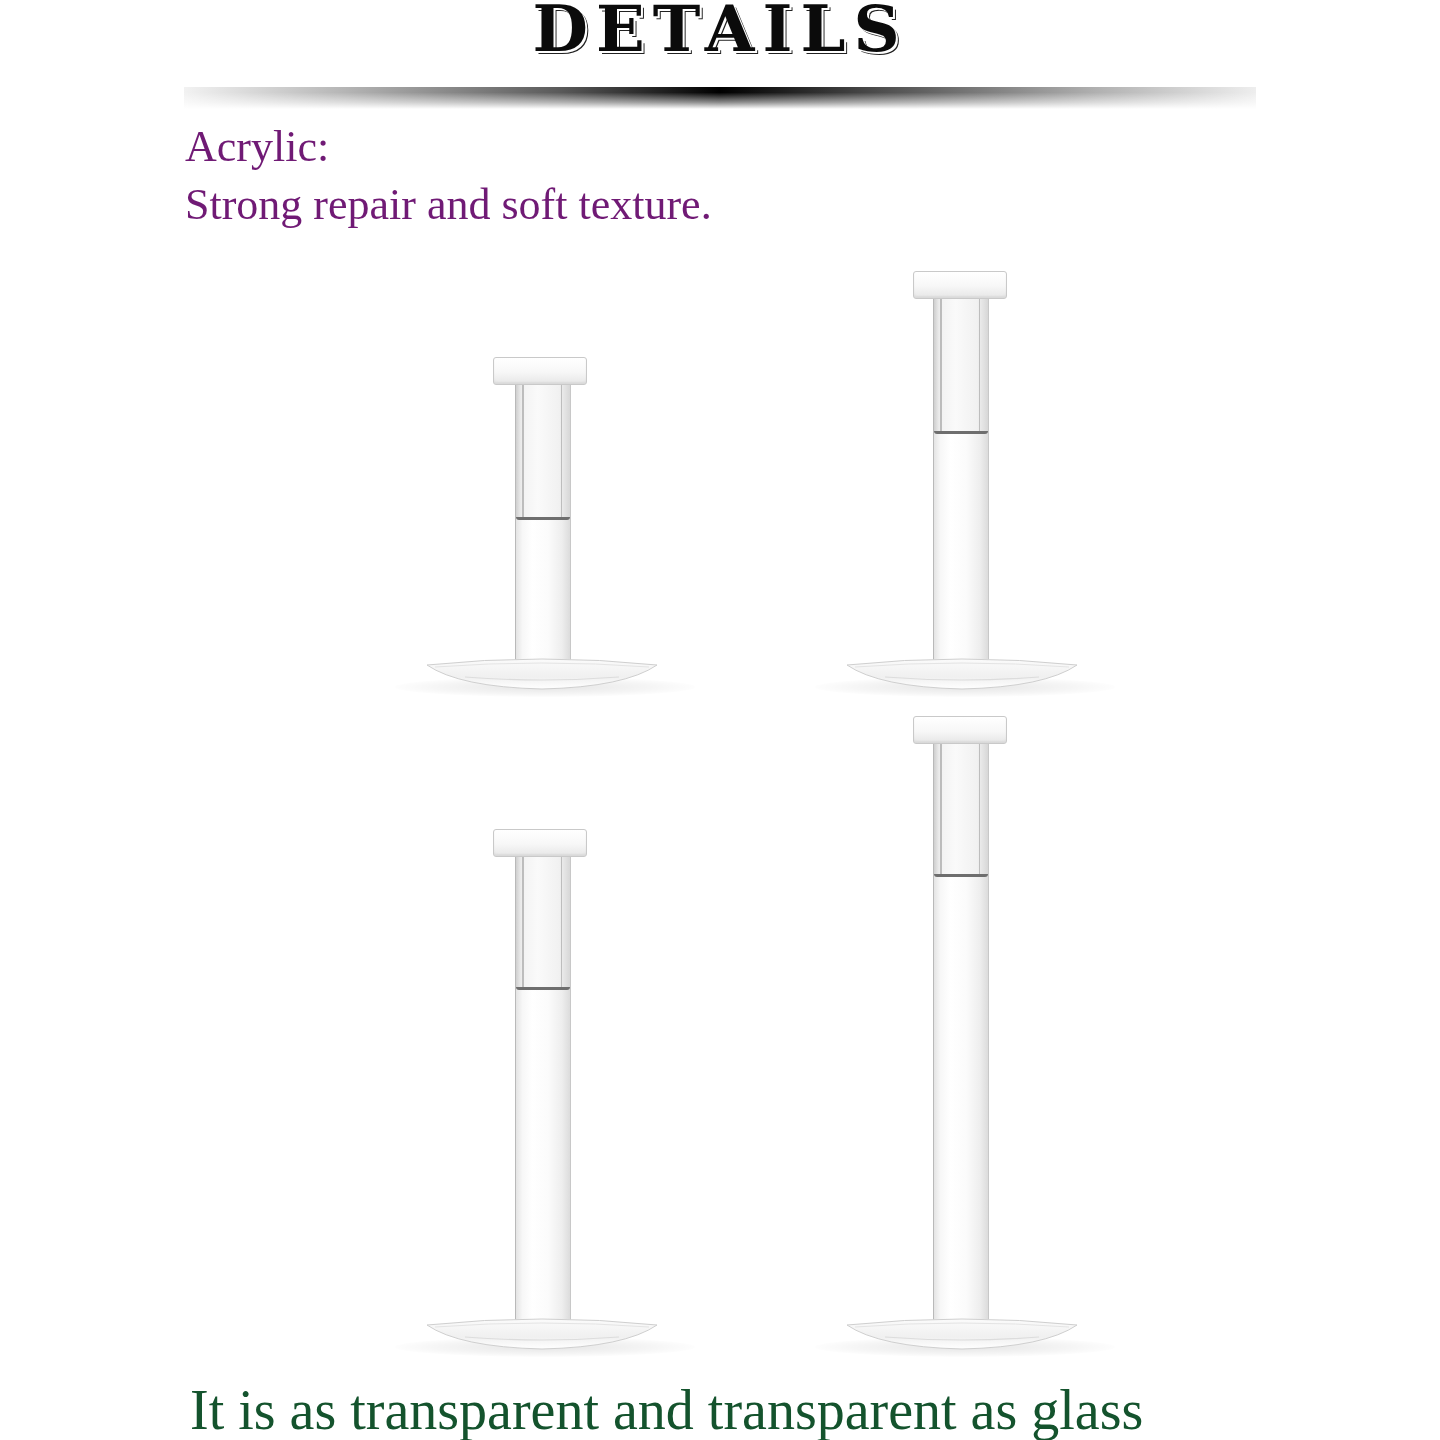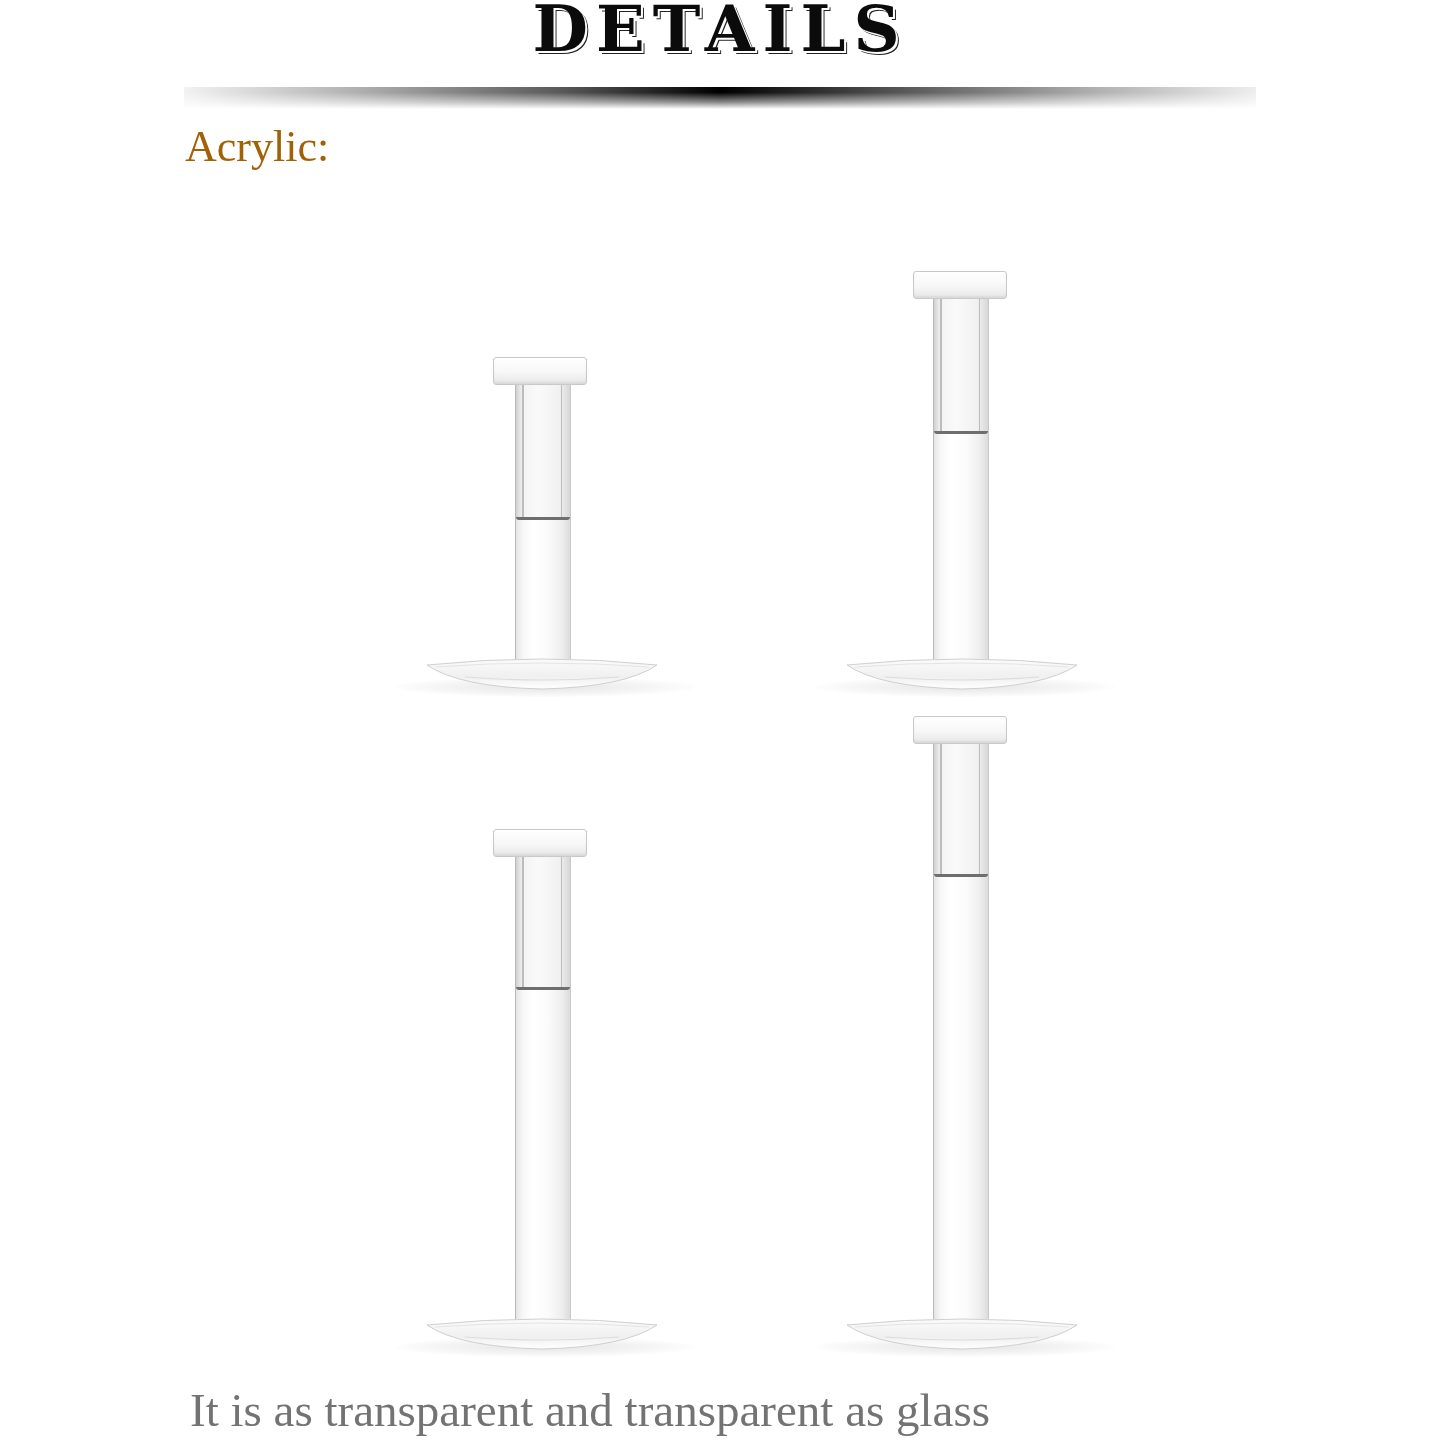--- a/index.html
+++ b/index.html
@@ -46,32 +46,32 @@
     }
 
     
     .desc {
       position: absolute;
       left: 185px;
       top: 118px;
       font-family: "Liberation Serif", "DejaVu Serif", serif;
       font-size: 44px;
       line-height: 58px;
-      color: #a16207;
+      color: #701a75;
     }
     .desc .line { display: block; white-space: nowrap; }
 
     .caption {
       position: absolute;
       left: 190px;
       top: 1382px;
       font-family: "Liberation Serif", "DejaVu Serif", serif;
-      font-size: 47px;
+      font-size: 56px;
       line-height: 56px;
-      color: #737373;
+      color: #14532d;
       white-space: nowrap;
     }
 
     
     .stud {
       position: absolute;
     }
     .stud .cap {
       position: absolute;
       height: 26px;
@@ -130,20 +130,21 @@
   </style>
 </head>
 <body>
 
 <div class="title">DETAILS</div>
 
 <div class="divider"></div>
 
 <div class="desc">
   <span class="line">Acrylic:</span>
+  <span class="line">Strong repair and soft texture.</span>
 </div>
 
 <div class="stud" style="left:420px; top:355px; width:250px; height:360px;">
   <div class="shadow" style="left:-25px; top:322px;"></div>
   <div class="post" style="left:95px; top:28px; height:280px;">
     <div class="sleeve" style="height:134px;"></div>
   </div>
   <div class="cap" style="left:73px; top:2px; width:92px;"></div>
   <svg class="disc" style="left:5px; top:298px;" viewBox="0 0 234 38">
     <defs>

